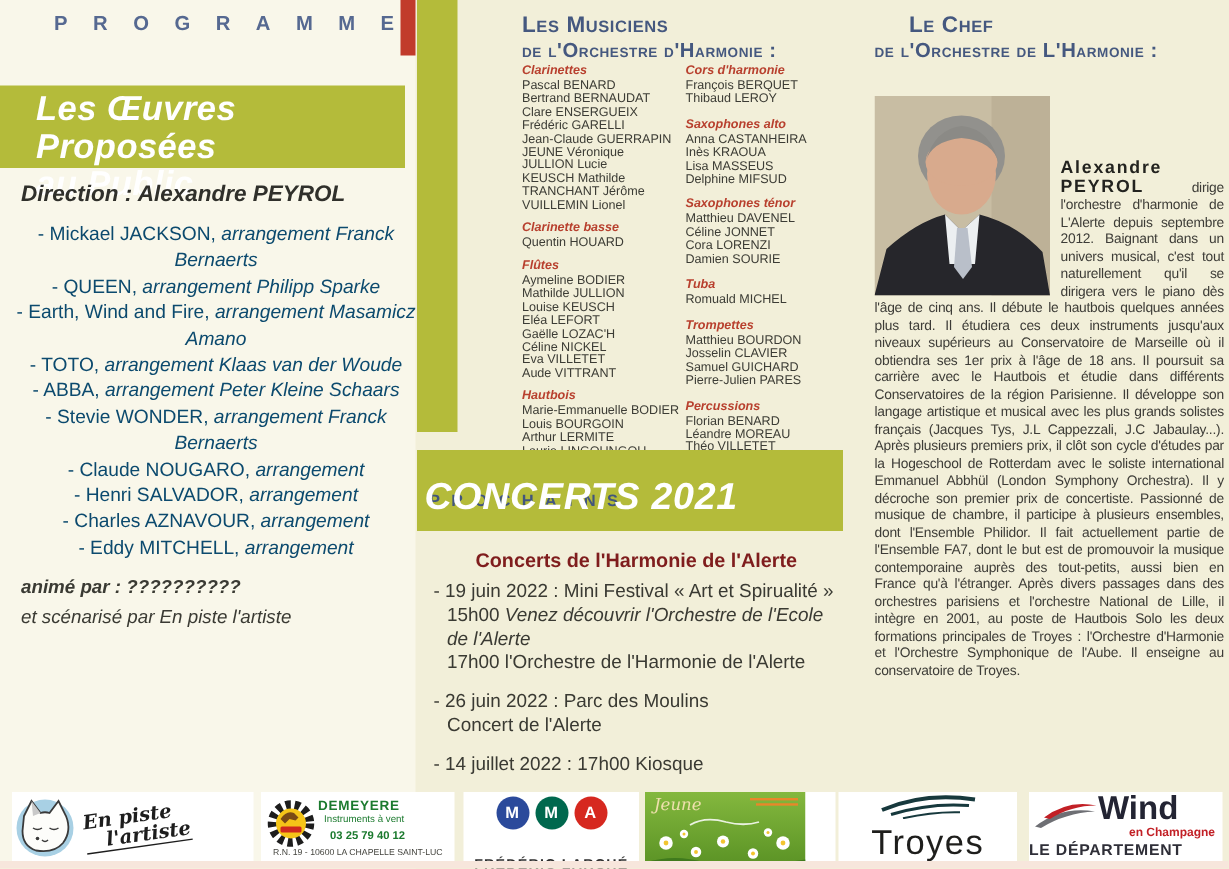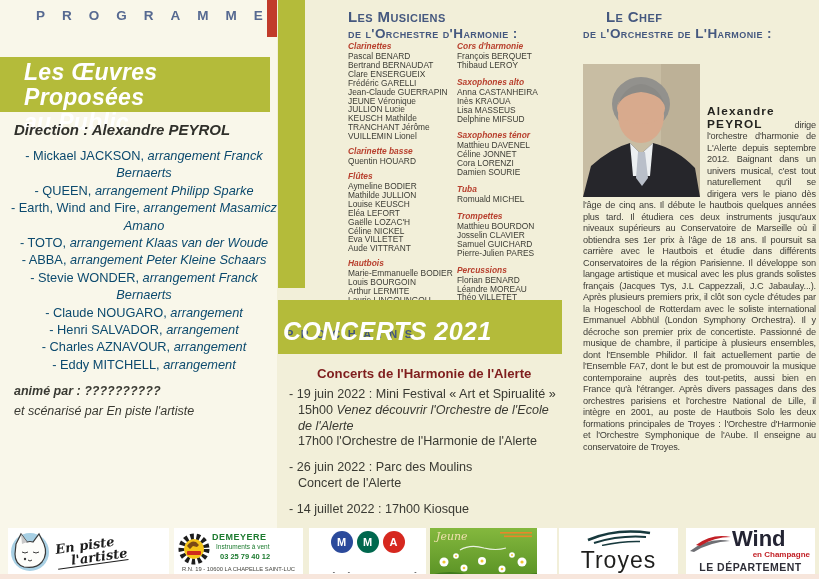--- a/index.html
+++ b/index.html
@@ -63,21 +63,21 @@
   .mma-c{display:inline-block;width:22px;height:22px;border-radius:50%;color:#fff;font-weight:700;
          font-size:11px;line-height:22px;text-align:center;margin:0 2px;}
   .mma-name{font-size:9.5px;font-weight:700;color:#2e2e2e;letter-spacing:.8px;margin-top:18px;}
   .mma-sub{font-size:6px;color:#8a8a80;}
   .garden{left:430px;width:127px;overflow:hidden;}
   .troyes{left:547px;width:119px;text-align:center;margin-left:12px;}
   .troyes-name{font-size:23px;color:#1e1e1c;letter-spacing:1px;line-height:20px;margin-top:0px;}
   .aube{left:686px;width:129px;}
   .aube-name{position:absolute;left:46px;top:-2px;font-size:22px;font-weight:800;color:#232433;}
   .aube-sub1{position:absolute;right:5px;top:22px;font-size:8px;font-weight:700;color:#c22026;}
-  .aube-sub2{position:absolute;left:0;bottom:2px;width:100%;text-align:center;font-size:10.5px;
+  .aube-sub2{position:absolute;left:0;bottom:2px;width:100%;font-size:10.5px;
              font-weight:800;color:#2f2f38;letter-spacing:.5px;}
 </style>
 </head>
 <body>
 
 <div class="abs left-panel"></div>
 <div class="abs kicker-programme">PROGRAMME</div>
 <div class="abs red-bar"></div>
 <div class="abs olive-vbar"></div>
 <div class="abs title-band">

